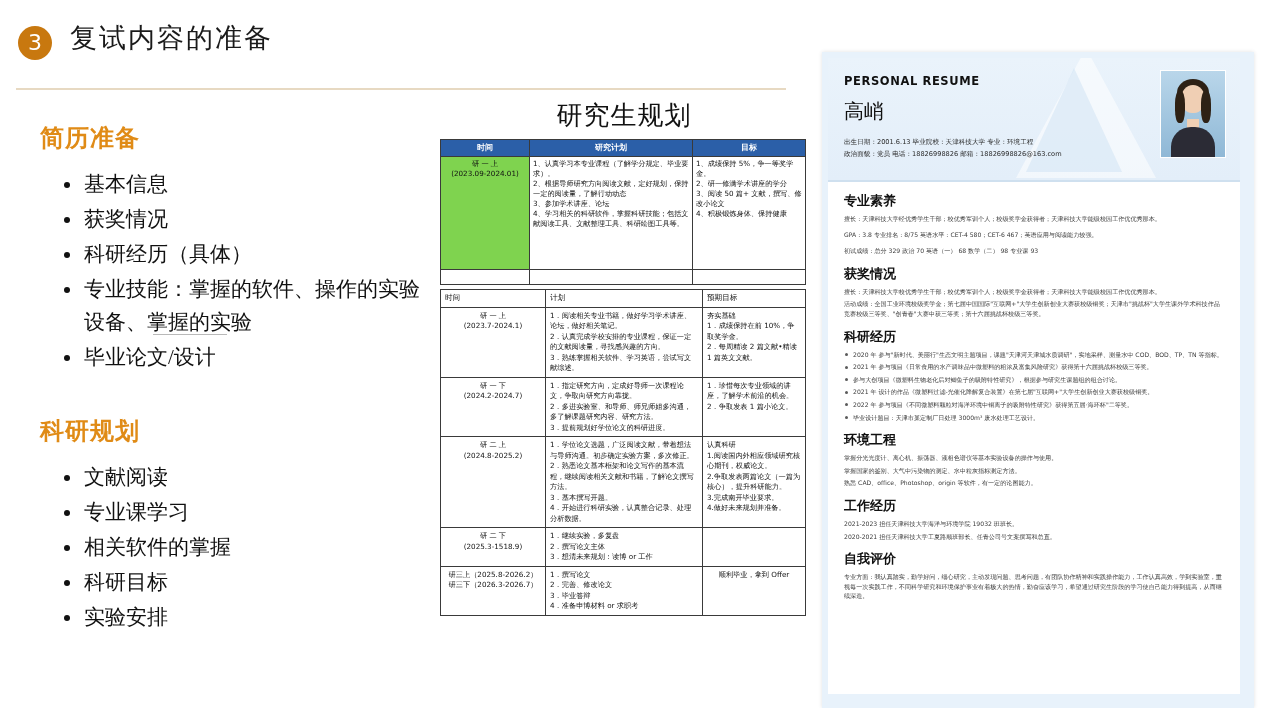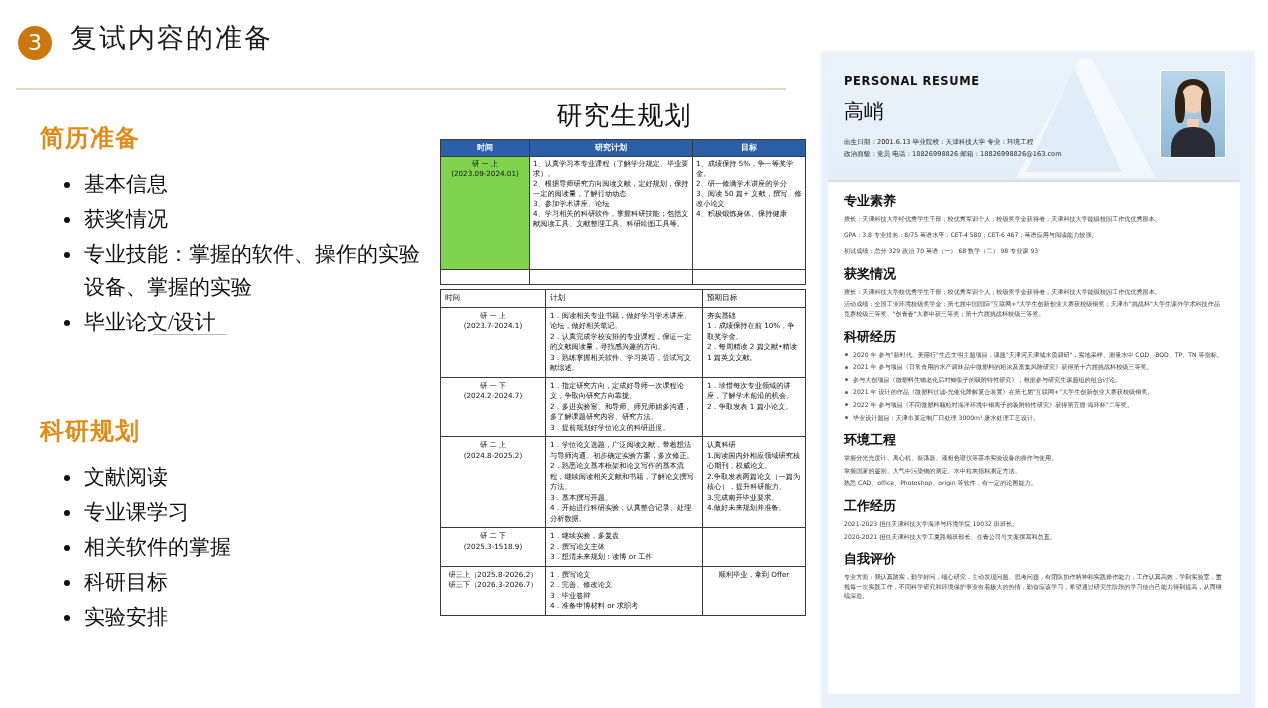--- a/index.html
+++ b/index.html
@@ -351,20 +351,21 @@
   <div class="num-badge">3</div>
   <div class="header-title">复试内容的准备</div>
   <div class="header-rule"></div>
 </div>
 
 <div class="left-col">
   <div class="sec-title">简历准备</div>
   <ul class="bullets">
     <li>基本信息</li>
     <li>获奖情况</li>
+    <li>科研经历（具体）</li>
     <li>专业技能：掌握的软件、操作的实验设备、掌握的实验</li>
     <li>毕业论文/设计</li>
   </ul>
   <div class="strike-deco"></div>
 </div>
 
 <div class="block2">
   <div class="sec-title second">科研规划</div>
   <ul class="bullets">
     <li>文献阅读</li>

